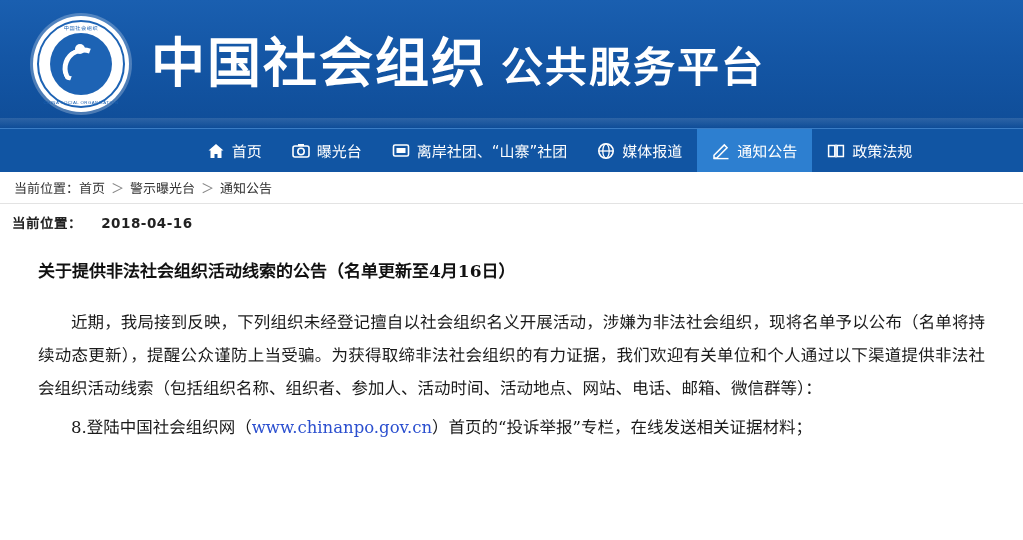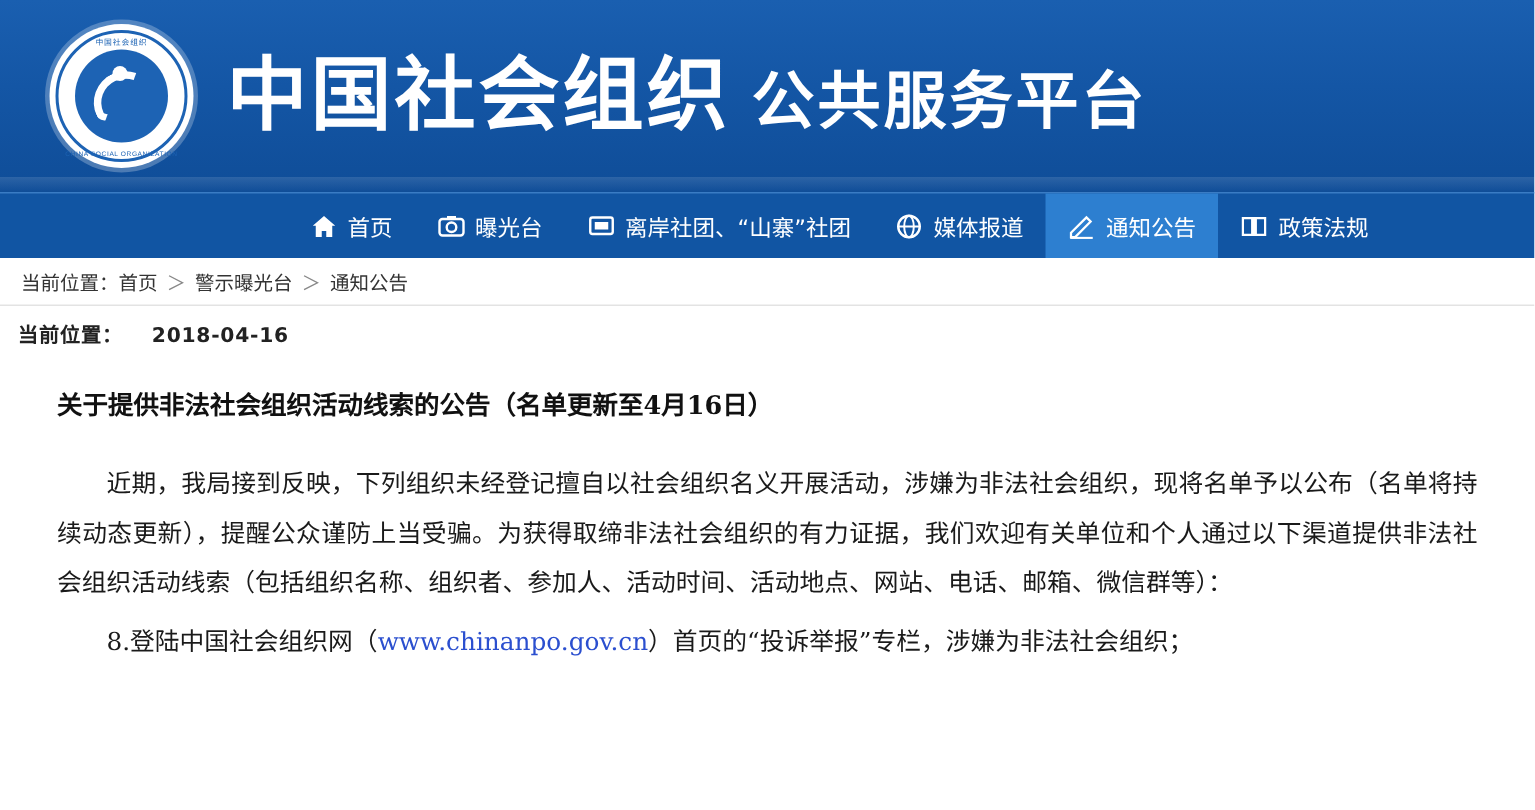--- a/index.html
+++ b/index.html
@@ -306,16 +306,16 @@
 <div class="publish-row">
   <span class="pt-label">当前位置：</span>
   <span>2018-04-16</span>
 </div>
 
 <div class="article">
   <h1 class="article-title">关于提供非法社会组织活动线索的公告（名单更新至4月16日）</h1>
   <div class="article-body">
     <p class="indent">近期，我局接到反映，下列组织未经登记擅自以社会组织名义开展活动，涉嫌为非法社会组织，现将名单予以公布（名单将持续动态更新），提醒公众谨防上当受骗。为获得取缔非法社会组织的有力证据，我们欢迎有关单位和个人通过以下渠道提供非法社会组织活动线索（包括组织名称、组织者、参加人、活动时间、活动地点、网站、电话、邮箱、微信群等）：</p>
     <div class="item">
-      <span>8.登陆中国社会组织网（</span><a class="url-link">www.chinanpo.gov.cn</a><span>）首页的“投诉举报”专栏，涉嫌为非法社会组织；</span>
+      <span>8.登陆中国社会组织网（</span><a class="url-link">www.chinanpo.gov.cn</a><span>）首页的“投诉举报”专栏，在线发送相关证据材料；</span>
     </div>
   </div>
 </div>
 
 </body></html>

